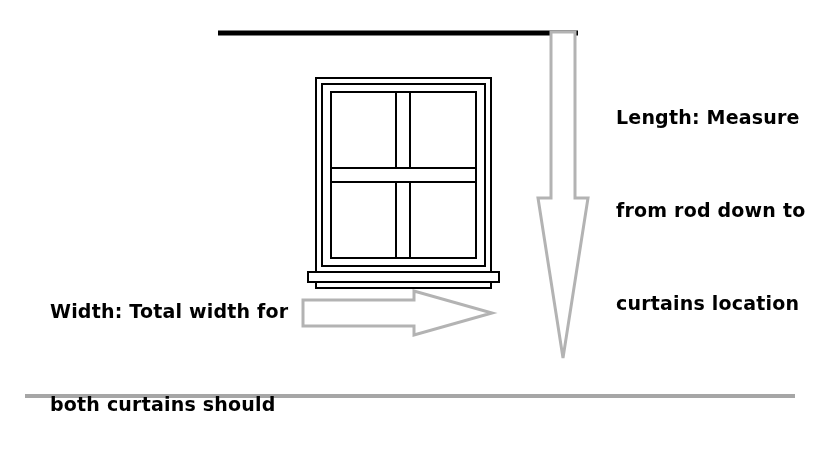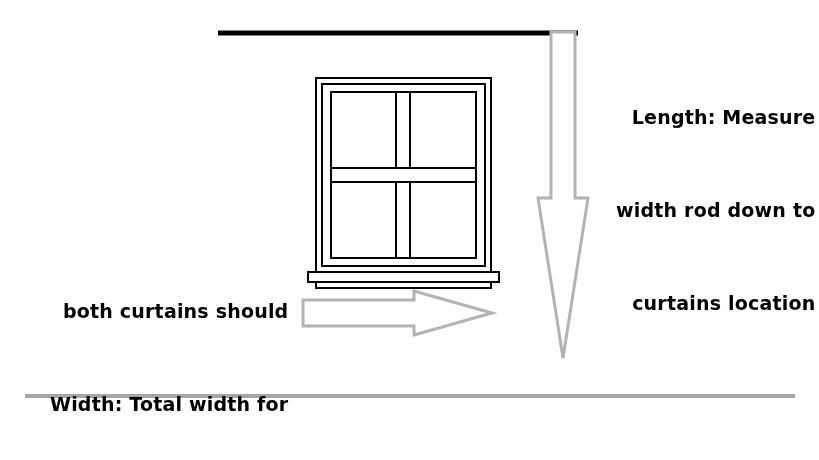--- a/index.html
+++ b/index.html
@@ -35,21 +35,20 @@
   #length-annotation {
     left: 616px;
     top: 40px;
   }
   #width-annotation {
     left: 50px;
     top: 234px;
   }
   .ann-line {
     display: block;
-    text-align: right;
   }
 </style>
 </head>
 <body>
 
 <div id="canvas">
 
   <svg class="svg-layer" viewBox="0 0 819 460">
 
     <line x1="218" y1="33" x2="578" y2="33" stroke="#000000" stroke-width="5"></line>
@@ -76,24 +75,24 @@
       <rect x="331" y="168" width="145" height="14" fill="#ffffff" stroke="#000000" stroke-width="2"></rect>
 
       <polygon points="308,272 499,272 499,282 308,282" fill="#ffffff" stroke="#000000" stroke-width="2"></polygon>
       <polygon points="316,282 491,282 491,288 316,288" fill="#ffffff" stroke="#000000" stroke-width="2"></polygon>
     </g>
 
   </svg>
 
   <div class="annotation" id="length-annotation">
     <span class="ann-line">Length: Measure</span>
-    <span class="ann-line">width rod down to</span>
+    <span class="ann-line">from rod down to</span>
     <span class="ann-line">curtains location</span>
   </div>
 
   <div class="annotation" id="width-annotation">
+    <span class="ann-line">Width: Total width for</span>
     <span class="ann-line">both curtains should</span>
-    <span class="ann-line">Width: Total width for</span>
     
     
   </div>
 
 </div>
 
 </body></html>

